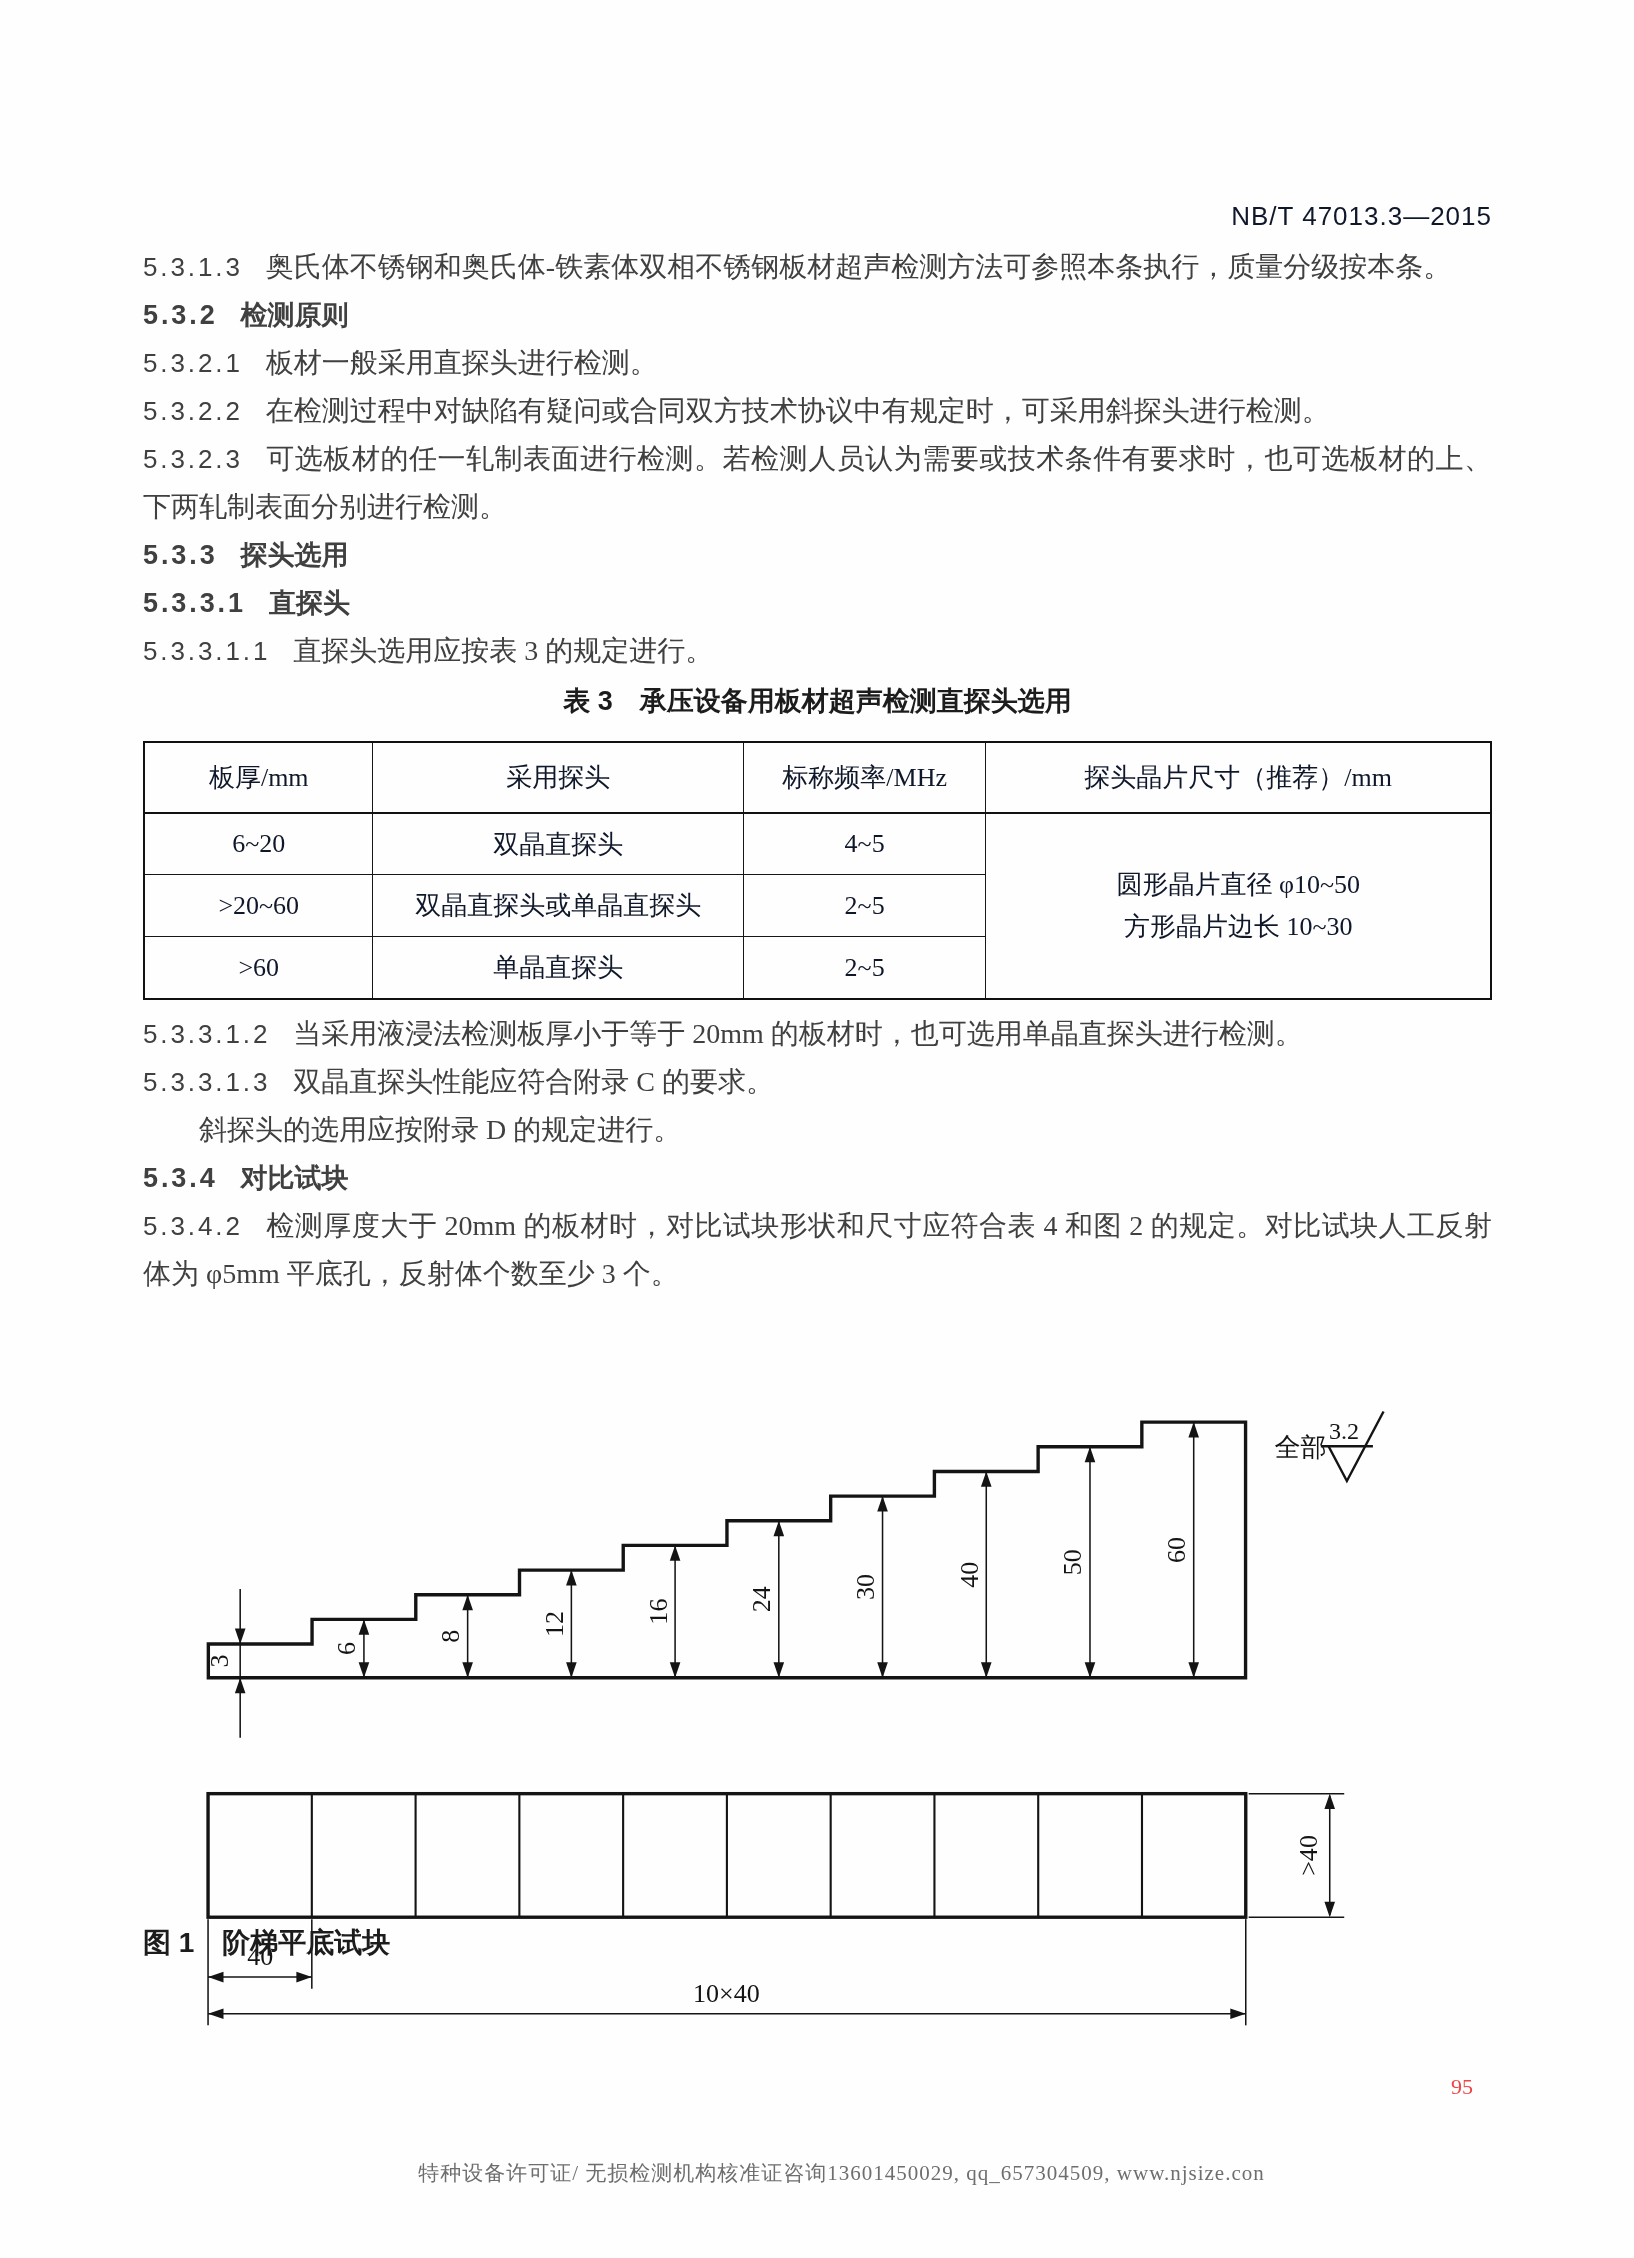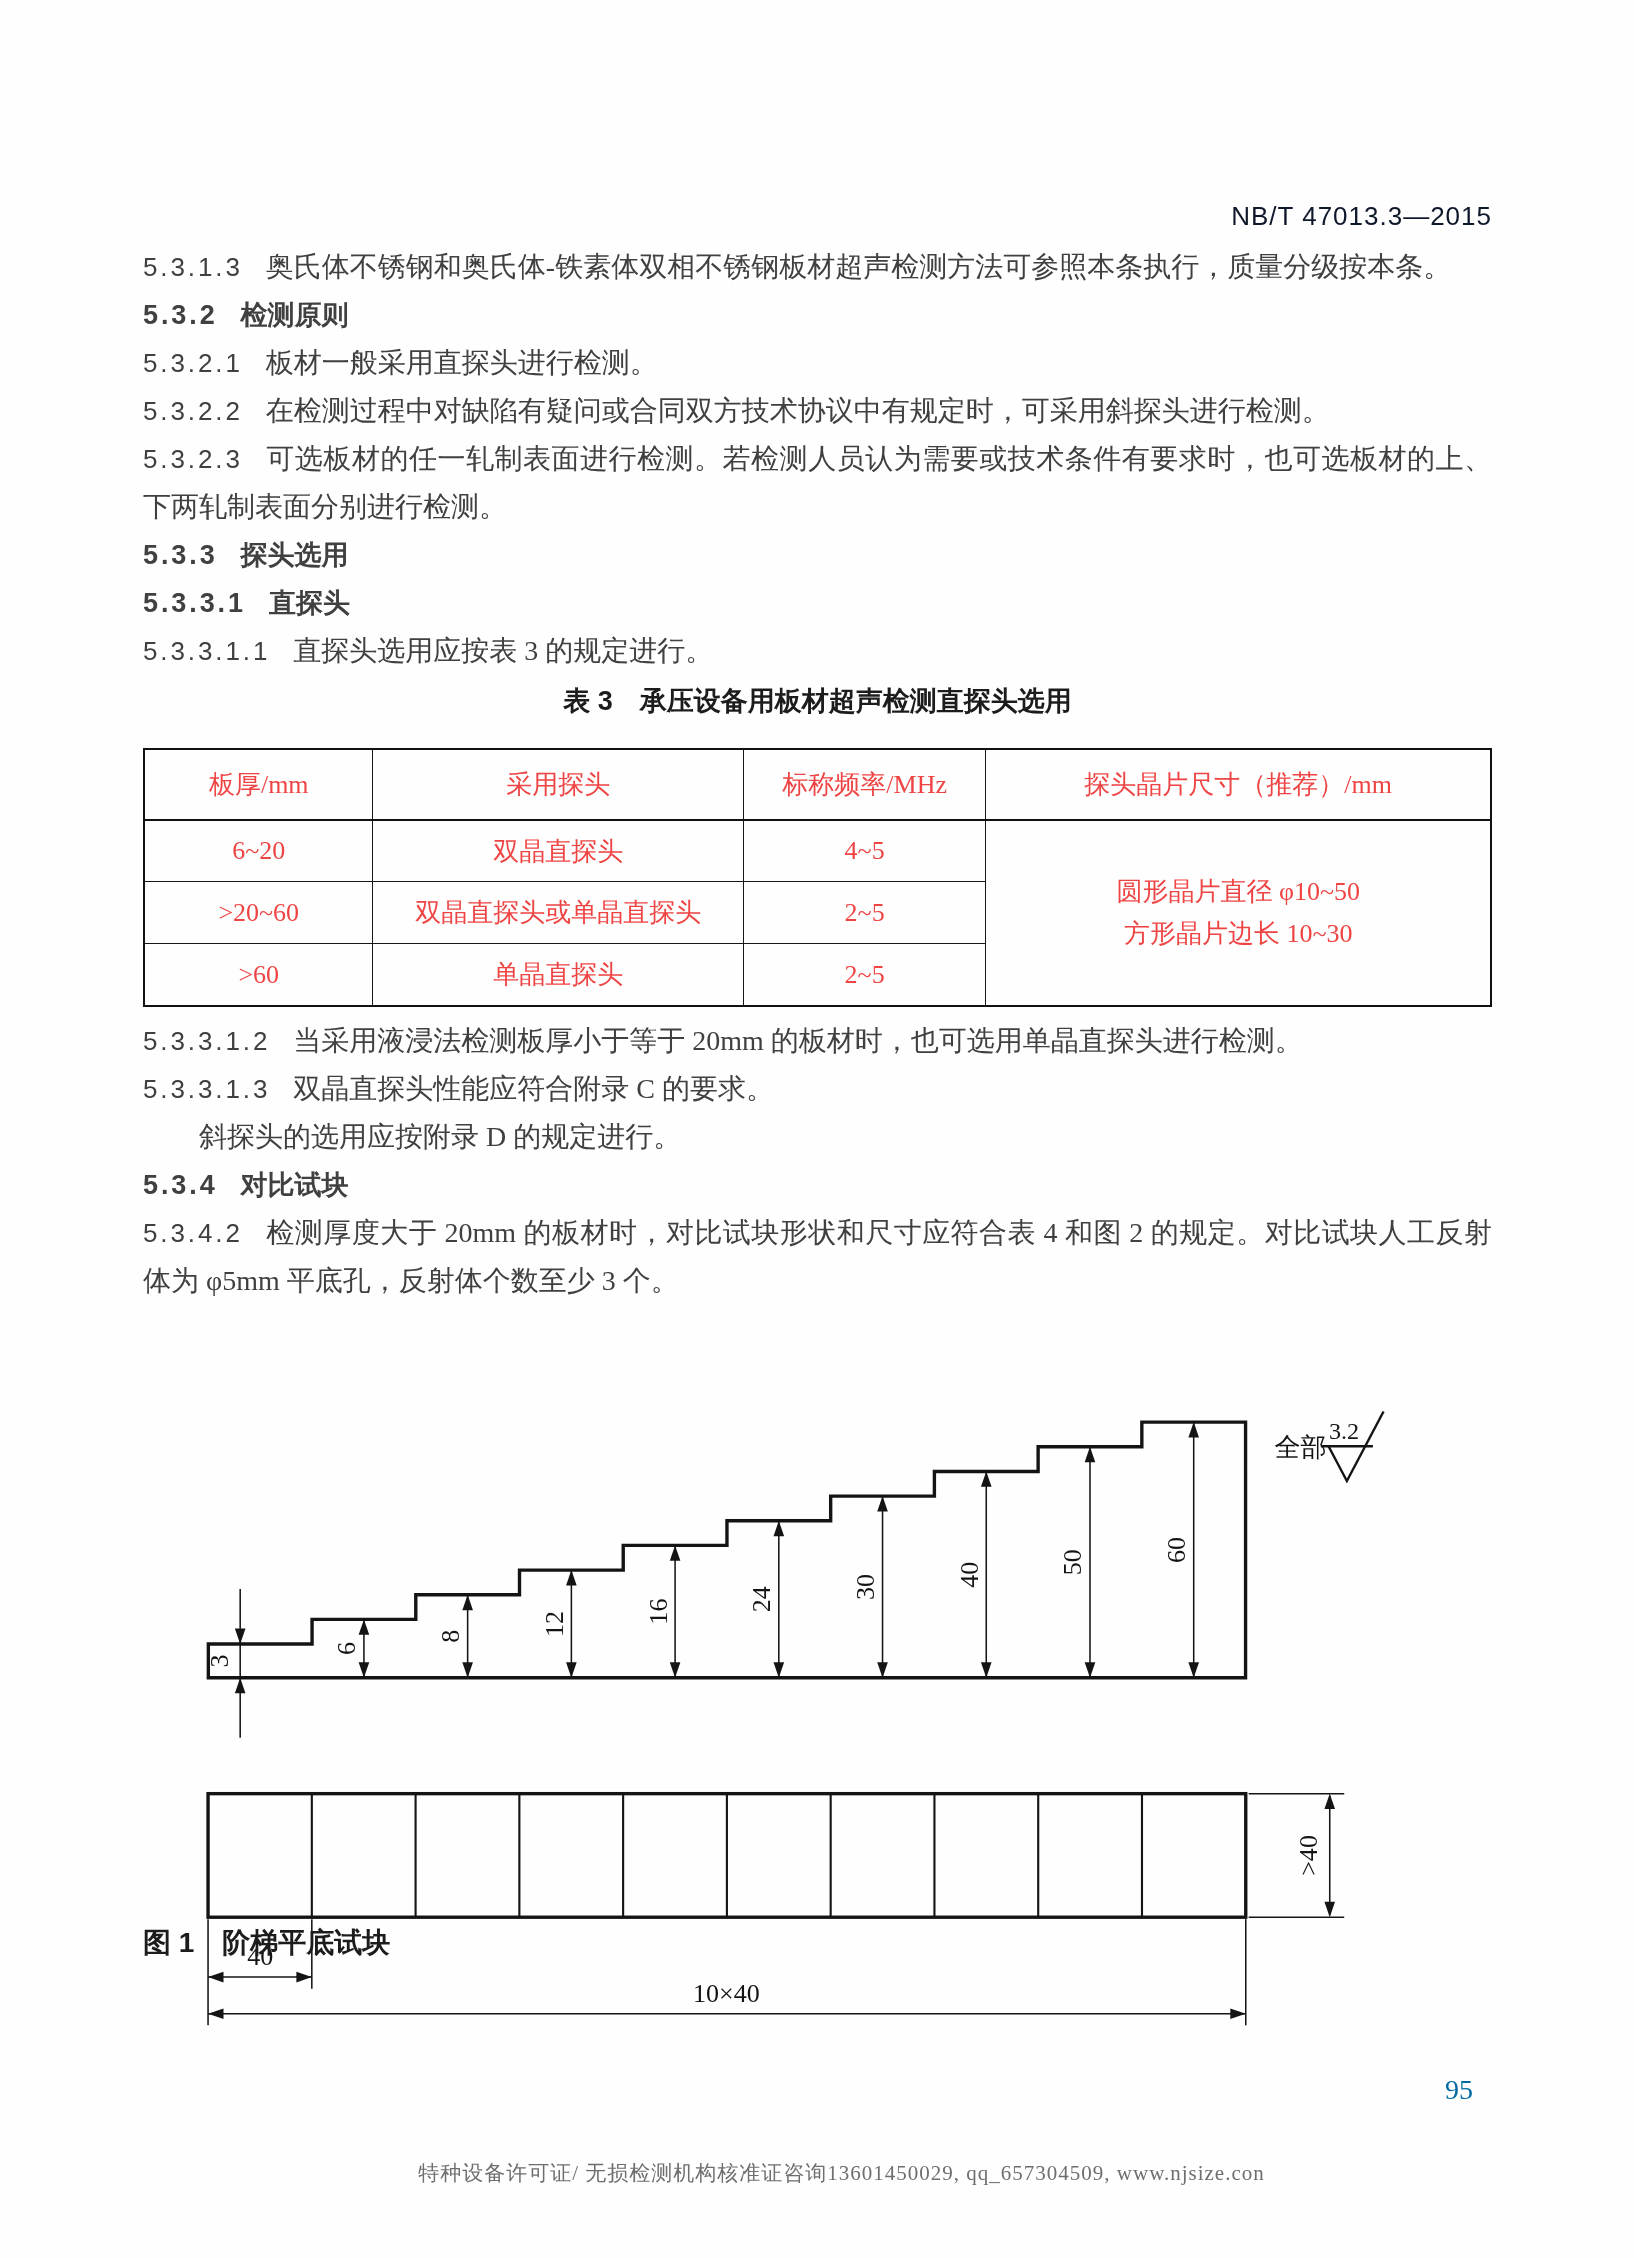--- a/index.html
+++ b/index.html
@@ -23,39 +23,39 @@
     letter-spacing:2.9px; margin-right:23px; white-space:nowrap;
     font-family:"Liberation Sans", sans-serif; font-size:26px;
   }
   .para.heading, .para.heading .pnum { font-weight:bold; font-family:"Liberation Sans", sans-serif; font-size:27px; }
   .para.indent { text-indent:56px; }
   .table-title {
     font-weight:bold; font-family:"Liberation Sans", sans-serif;
     font-size:27px; line-height:48px; text-align:center; margin-top:1.9px;
   }
   table.spec {
-    width:100%; border-collapse:collapse; margin-top:23px; margin-bottom:9.7px;
-    font-size:26px; color:#ef4444;
+    width:100%; border-collapse:collapse; margin-top:16px; margin-bottom:9.7px;
+    font-size:26px; color:#0f172a;
   }
   table.spec th, table.spec td {
     border:1.9px solid #161616; text-align:center; vertical-align:middle;
     font-weight:normal; padding:0 7.7px;
   }
   table.spec thead th { height:71px; border-bottom:2.9px solid #111; }
   table.spec tbody td { height:62px; }
   table.spec { border:2.9px solid #111; }
   table.spec .chip-cell div { line-height:42px; }
   .figure-wrap { position:absolute; left:126px; }
   .fig-caption {
     position:absolute; top:1924px; left:143px; width:1349px;
     font-weight:bold; font-size:28px;
     font-family:"Liberation Sans", sans-serif;
   }
   .page-number {
-    position:absolute; top:2074px; right:162px; font-size:28px; color:#0369a1;
+    position:absolute; top:2074px; right:162px; font-size:22px; color:#ef4444;
   }
   .watermark {
     position:absolute; top:2159px; left:0; width:100%;
     text-align:center; font-size:21px; color:#6e6e6e; letter-spacing:1px;padding-left:48px;
   }
   svg text { font-family:"Liberation Serif", serif; font-size:27px; fill:#141414; }
   svg .rough-val { font-size:25px; }
 </style>
 </head>
 <body>

